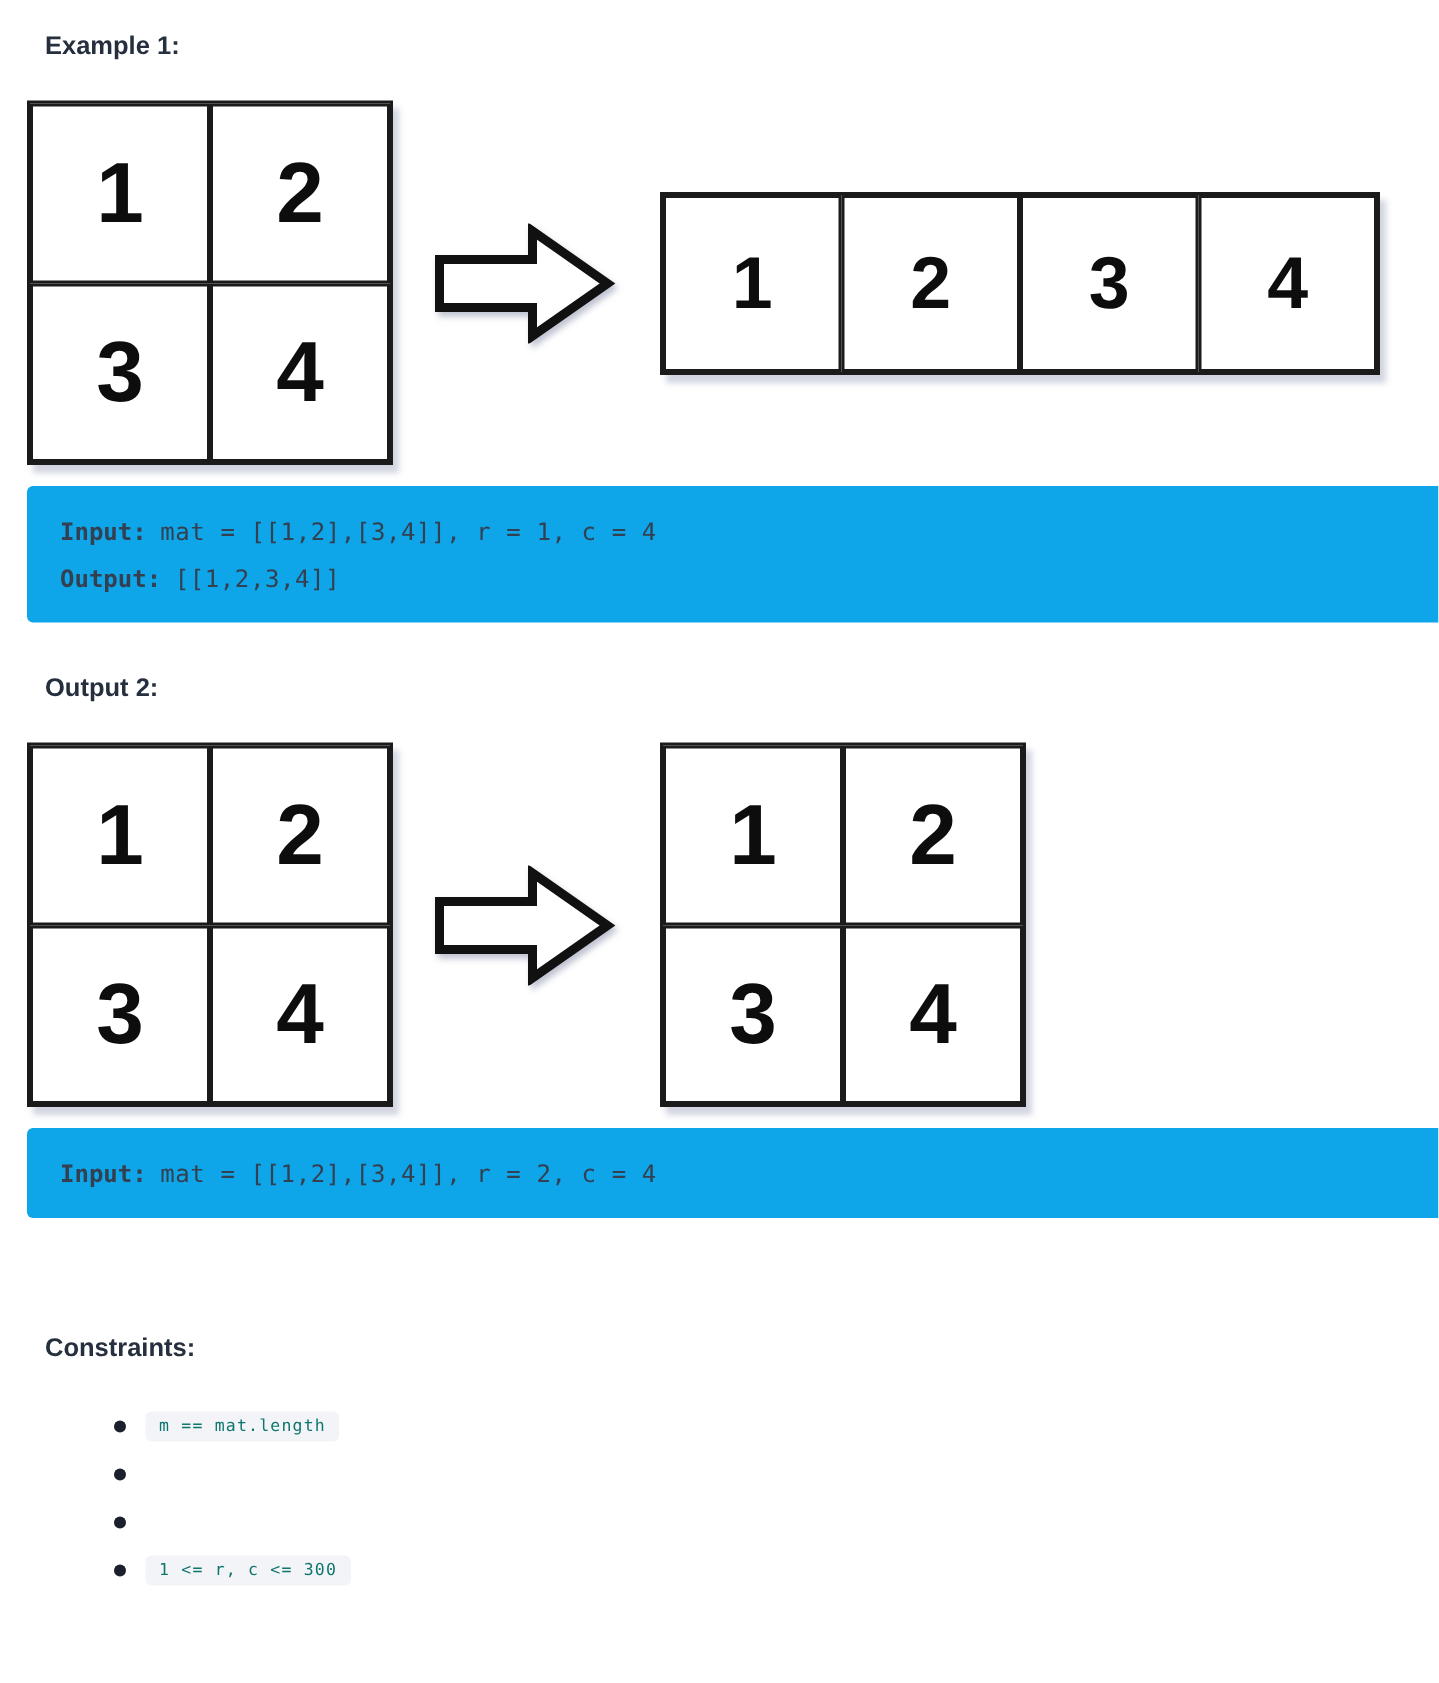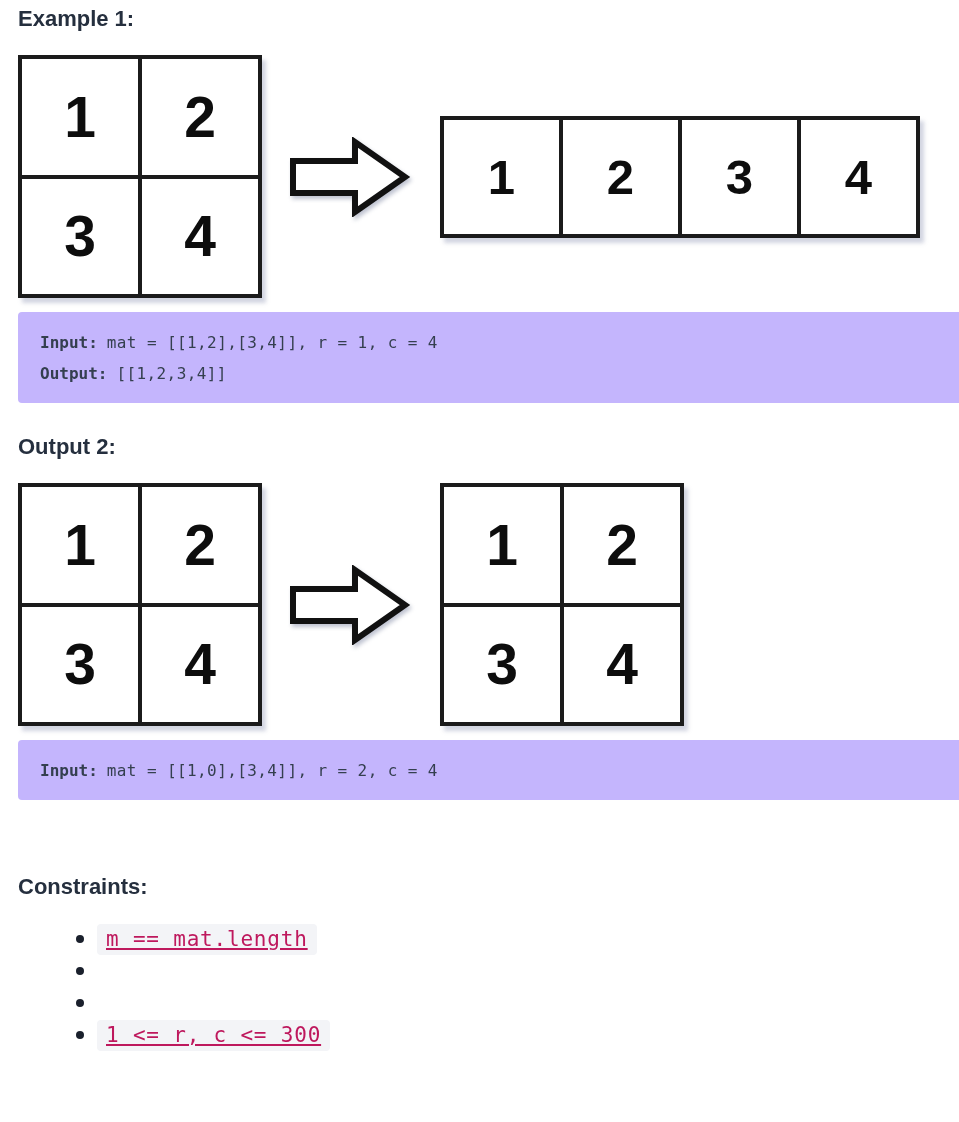--- a/index.html
+++ b/index.html
@@ -8,25 +8,25 @@
     width: 959px;
     height: 1122px;
     background: #ffffff;
     font-family: "Liberation Sans", sans-serif;
     color: #253043;
     overflow: hidden;
   }
   .container { padding: 8px 0 0 18px; }
 
   .section-heading {
-    font-size: 22px;
+    font-size: 17px;
     font-weight: 700;
     color: #252f3e;
     line-height: 21px;
-    margin: 0;
+    margin: 12px;
   }
 
   
   .figure-row {
     display: flex;
     align-items: center;
     margin-top: 26px;
   }
 
   .matrix2 {
@@ -74,21 +74,21 @@
     width: 122px;
     height: 80px;
     flex: 0 0 auto;
   }
   .arrow-wrap svg { display: block; filter: drop-shadow(2px 3px 2px rgba(110, 120, 150, 0.45)); }
 
   
   .code-block {
     margin-top: 14px;
     width: 941px;
-    background: #c4b5fd;
+    background: #0ea5e9;
     border-radius: 4px 0 0 4px;
     padding: 15px 22px 14px 22px;
     font-family: "DejaVu Sans Mono", monospace;
     font-size: 16px;
     line-height: 31px;
     color: #343f4f;
   }
   .io-label { font-weight: 700; }
   .code-val { margin-left: 9px; letter-spacing: 0.4px; }
 
@@ -112,25 +112,24 @@
     border-radius: 50%;
     background: #1a202c;
     flex: 0 0 auto;
   }
   .chip {
     margin-left: 13px;
     background: #f3f4f7;
     border-radius: 4px;
     padding: 3px 9px 4px 9px;
     font-family: "DejaVu Sans Mono", monospace;
-    font-size: 21px;
+    font-size: 11px;
     letter-spacing: 0.8px;
-    color: #be185d;
+    color: #0f766e;
     white-space: pre;
-    text-decoration: underline;
   }
 </style>
 </head>
 <body>
 
 <div class="container">
 
   <p class="section-heading">Example 1:</p>
 
   <div class="figure-row">
@@ -178,21 +177,21 @@
 
     <div class="matrix2">
       <div class="cell">1</div>
       <div class="cell">2</div>
       <div class="cell">3</div>
       <div class="cell">4</div>
     </div>
   </div>
 
   <div class="code-block">
-    <div><span class="io-label">Input:</span><span class="code-val">mat = [[1,0],[3,4]], r = 2, c = 4</span></div>
+    <div><span class="io-label">Input:</span><span class="code-val">mat = [[1,2],[3,4]], r = 2, c = 4</span></div>
   </div>
 
   <p class="section-heading gap-constraints">Constraints:</p>
 
   <ul class="constraints-list">
     <li>
       <span class="bullet"></span>
       <code class="chip">m == mat.length</code>
     </li>
     <li>

